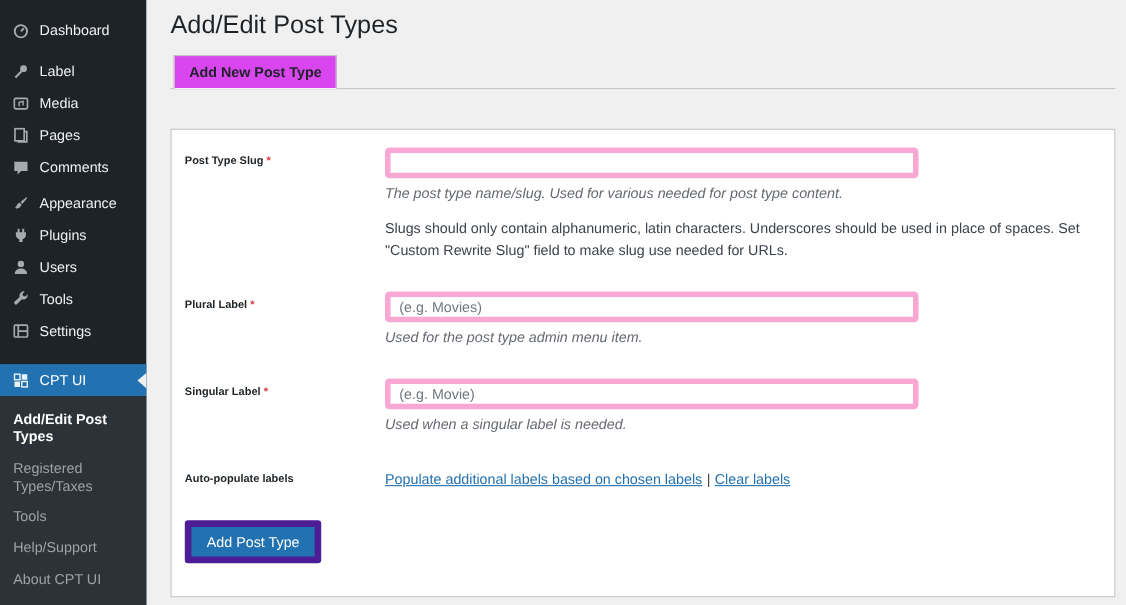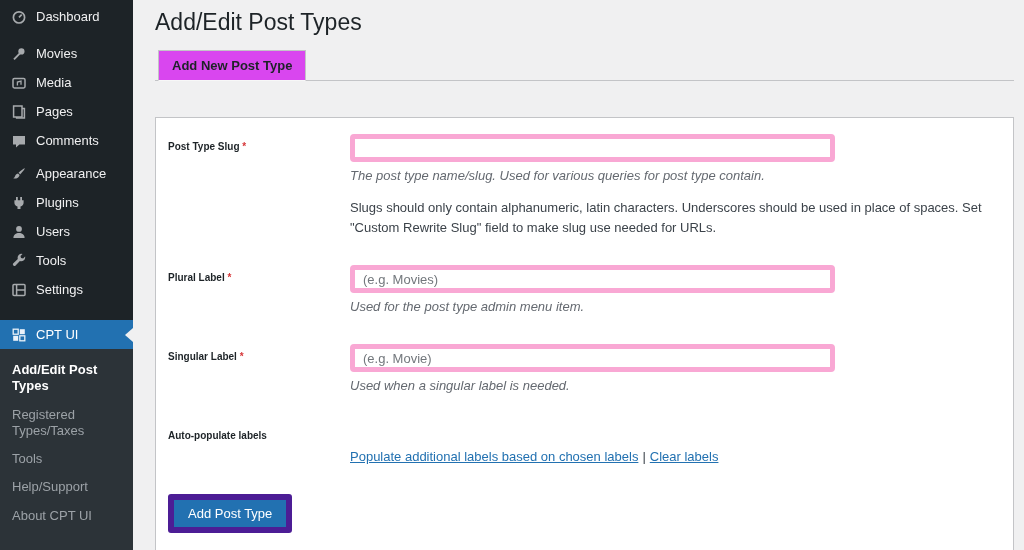--- a/index.html
+++ b/index.html
@@ -7,21 +7,21 @@
   body {
     width:1024px; height:550px; overflow:hidden;
     font-family:"Liberation Sans", sans-serif;
     background:#f0f0f1; color:#1d2327;
   }
   
   .sidebar {
     position:absolute; left:0; top:0; width:133px; height:550px;
     background:#1d2327; display:flex; flex-direction:column;
   }
-  .menu-top { padding-top:2px; }
+  .menu-top { padding-top:13px; }
   .menu-item {
     display:flex; align-items:center; gap:9px;
     height:29px; padding:0 10px;
     color:#f0f0f1; font-size:13px; cursor:pointer; position:relative;
     white-space:nowrap;
   }
   .menu-item .icon { width:17px; height:17px; color:#a7aaad; flex-shrink:0; display:flex; align-items:center; justify-content:center; }
   .menu-item .icon svg { width:16px; height:16px; display:block; }
   .gap-lg { margin-top:8px; }
   .gap-sm { margin-top:4px; }
@@ -62,21 +62,21 @@
   .req { color:#d63638; font-weight:bold; }
   .row-field { flex:1; min-width:0; }
   .text-input {
     width:485px; height:28px; padding:0 8px;
     border:5px solid #f9a8d4; border-radius:4px;
     font-family:inherit; font-size:13px; color:#2c3338; background:#fff;
   }
   .text-input::placeholder { color:#72777c; opacity:1; }
   .help { font-style:italic; font-size:13px; color:#646970; margin-top:5px; line-height:1.4; }
   .desc { font-size:13px; color:#3c434a; margin-top:13px; line-height:1.5; max-width:648px; }
-  .links-row { padding-top:5px; font-size:13px;margin-top:21px; }
+  .links-row { padding-top:5px; font-size:13px; }
   .links-row a { color:#2271b1; text-decoration:underline; cursor:pointer; }
   .sep { color:#3c434a; margin:0 4px; }
   .row-autopop { margin-bottom:30px; }
   .button-primary {
     background:#2271b1; border:6px solid #4c1d95; color:#fff;
     font-family:inherit; font-size:13px; font-weight:400;
     padding:6px 14px; border-radius:3px; cursor:pointer;
   }
 </style>
 </head>
@@ -93,21 +93,21 @@
       </span>
       <span>Dashboard</span>
     </div>
     <div class="menu-item gap-lg">
       <span class="icon">
         <svg viewBox="0 0 16 16" fill="currentColor">
             <circle cx="10.4" cy="5.4" r="3.1"></circle>
             <path d="M8.6 7.7L3 13.4" stroke="currentColor" stroke-width="1.9" fill="none"></path>
           </svg>
       </span>
-      <span>Movies</span>
+      <span>Label</span>
     </div>
     <div class="menu-item">
       <span class="icon">
         <svg viewBox="0 0 16 16" fill="none" stroke="currentColor" stroke-width="1.5">
             <rect x="2" y="3.4" width="12" height="9.6" rx="1.4"></rect>
             <path d="M6.4 10.6V7l3.6-.9v3.7" stroke-width="1.3"></path>
           </svg>
       </span>
       <span>Media</span>
     </div>
@@ -207,21 +207,21 @@
 
     <div class="inside">
 
       <div class="form-row">
         <div class="row-label">
           <span>Post Type Slug</span>
           <span class="req">*</span>
         </div>
         <div class="row-field">
           <input class="text-input" type="text" placeholder="" style="">
-          <div class="help">The post type name/slug. Used for various queries for post type contain.</div>
+          <div class="help">The post type name/slug. Used for various needed for post type content.</div>
           <div class="desc">Slugs should only contain alphanumeric, latin characters. Underscores should be used in place of spaces. Set "Custom Rewrite Slug" field to make slug use needed for URLs.</div>
         </div>
       </div>
 
       <div class="form-row">
         <div class="row-label">
           <span>Plural Label</span>
           <span class="req">*</span>
         </div>
         <div class="row-field">

